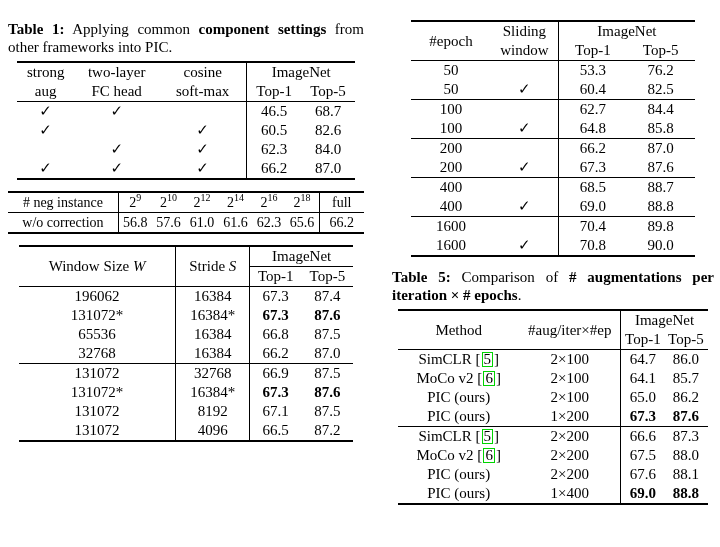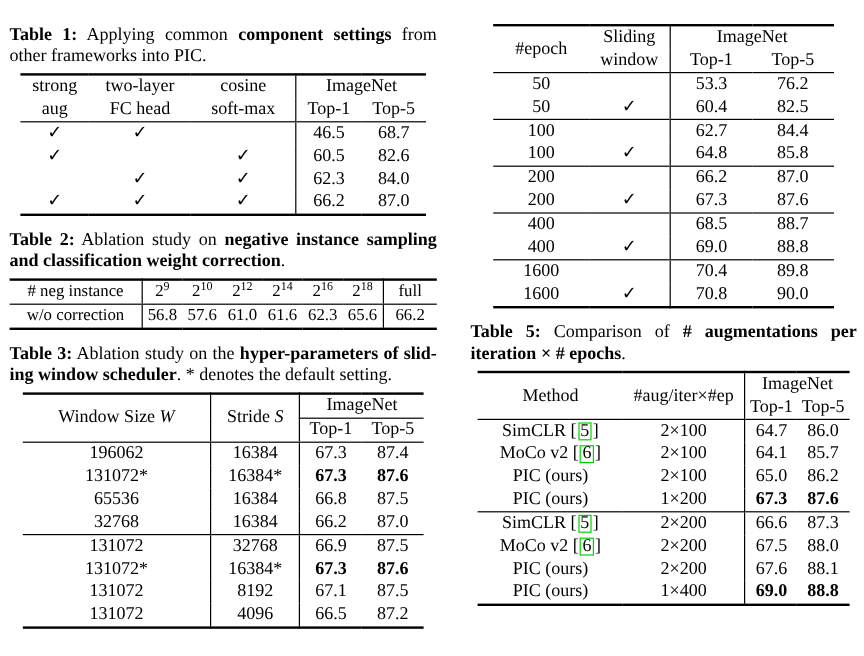--- a/index.html
+++ b/index.html
@@ -90,24 +90,20 @@
             <td><span>✓</span></td>
             <td><span>✓</span></td>
             <td><span>✓</span></td>
             <td class="vline"><span>66.2</span></td>
             <td><span>87.0</span></td>
           </tr>
         </tbody>
       </table>
     </div>
     <div class="tblock">
-      <div class="caption">
-        <div class="cap-line just"><span class="b">Table 2:</span><span>  Ablation study on </span><span class="b">negative instance sampling</span></div>
-        <div class="cap-line"><span class="b">and classification weight correction</span><span>.</span></div>
-      </div>
       <table class="t-table2" style="width: 100%;">
         <colgroup>
           <col style="width: 31%;">
           <col style="width: 9.4%;">
           <col style="width: 9.4%;">
           <col style="width: 9.4%;">
           <col style="width: 9.4%;">
           <col style="width: 9.4%;">
           <col style="width: 9.4%;">
           <col style="width: 12.6%;">
@@ -132,24 +128,20 @@
             <td><span>61.0</span></td>
             <td><span>61.6</span></td>
             <td><span>62.3</span></td>
             <td><span>65.6</span></td>
             <td class="vline"><span>66.2</span></td>
           </tr>
         </tbody>
       </table>
     </div>
     <div class="tblock">
-      <div class="caption">
-        <div class="cap-line just"><span class="b">Table 3:</span><span> Ablation study on the </span><span class="b">hyper-parameters of slid-</span></div>
-        <div class="cap-line"><span class="b">ing window scheduler</span><span>. </span><span>*</span><span> denotes the default setting.</span></div>
-      </div>
       <table class="t-table3" style="width: 94%;">
         <colgroup>
           <col style="width: 47%;">
           <col style="width: 22%;">
           <col style="width: 15.5%;">
           <col style="width: 15.5%;">
         </colgroup>
         <thead>
           <tr>
             <th rowspan="2" class="hb"><span>Window Size </span><span class="i">W</span></th>

